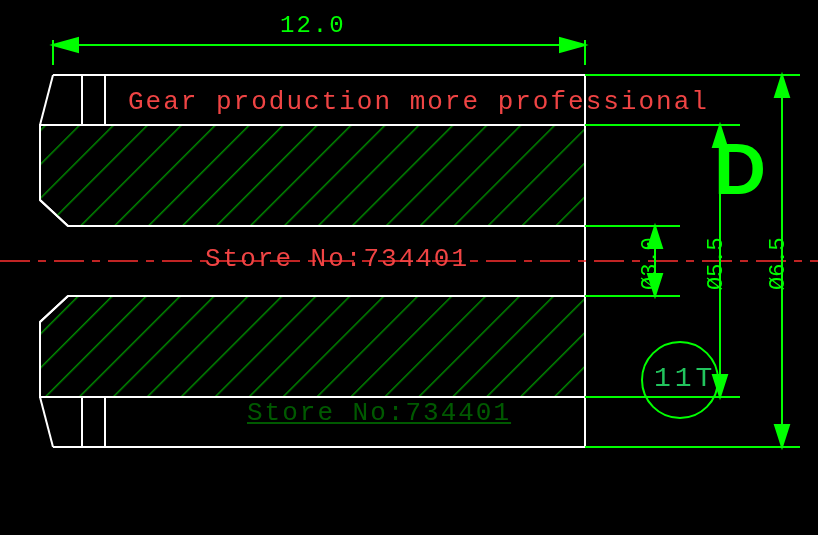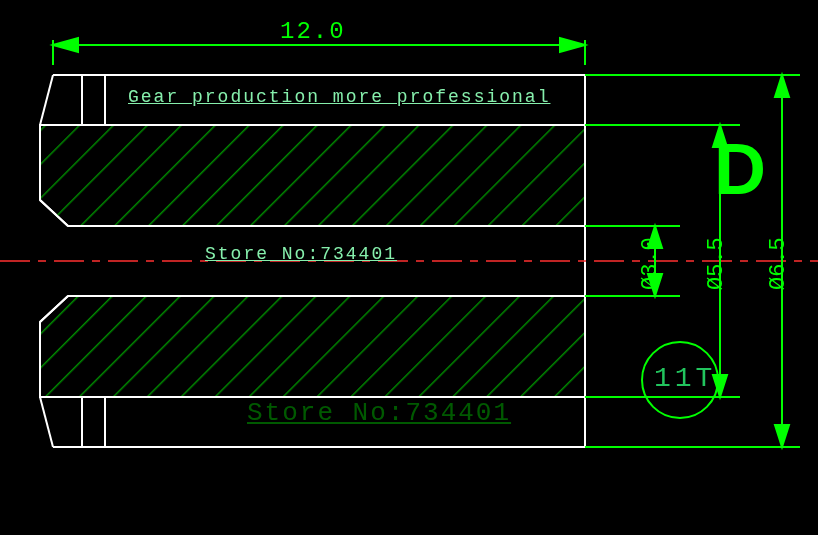--- a/index.html
+++ b/index.html
@@ -19,24 +19,23 @@
   }
   .dim-text {
     position: absolute;
     color: #00ff00;
     font-size: 24px;
     font-family: 'Courier New', monospace;
     letter-spacing: 2px;
   }
   .watermark {
     position: absolute;
-    color: #86efac;
-    font-size: 18px;
+    color: #ef4444;
+    font-size: 26px;
     font-family: 'Courier New', monospace;
-    text-decoration: underline;
     letter-spacing: 2px;
   }
   .watermark-faded {
     position: absolute;
     color: rgba(0,255,0,0.35);
     font-size: 26px;
     font-family: 'Courier New', monospace;
     text-decoration: underline;
     letter-spacing: 2px;
   }
@@ -138,21 +137,21 @@
     <line x1="585" y1="75" x2="800" y2="75"></line>
     <line x1="585" y1="447" x2="800" y2="447"></line>
     <line x1="782" y1="75" x2="782" y2="447"></line>
     <polygon points="782,75 775,97 789,97"></polygon>
     <polygon points="782,447 775,425 789,425"></polygon>
   </g>
 
   <circle cx="680" cy="380" r="38" stroke="#00ff00" stroke-width="2" fill="none"></circle>
 </svg>
 
-<div class="dim-text" style="left:280px; top:18px;">12.0</div>
+<div class="dim-text" style="left:280px; top:12px;">12.0</div>
 
 <div class="watermark" style="left:128px; top:87px;">Gear production more professional</div>
 
 <div class="big-d" style="left:714px; top:128px;">D</div>
 
 <div class="watermark" style="left:205px; top:244px;">Store No:734401</div>
 
 <div class="watermark-faded" style="left:247px; top:398px;">Store No:734401</div>
 
 <div class="teeth-label" style="left:654px; top:363px;">11T</div>

